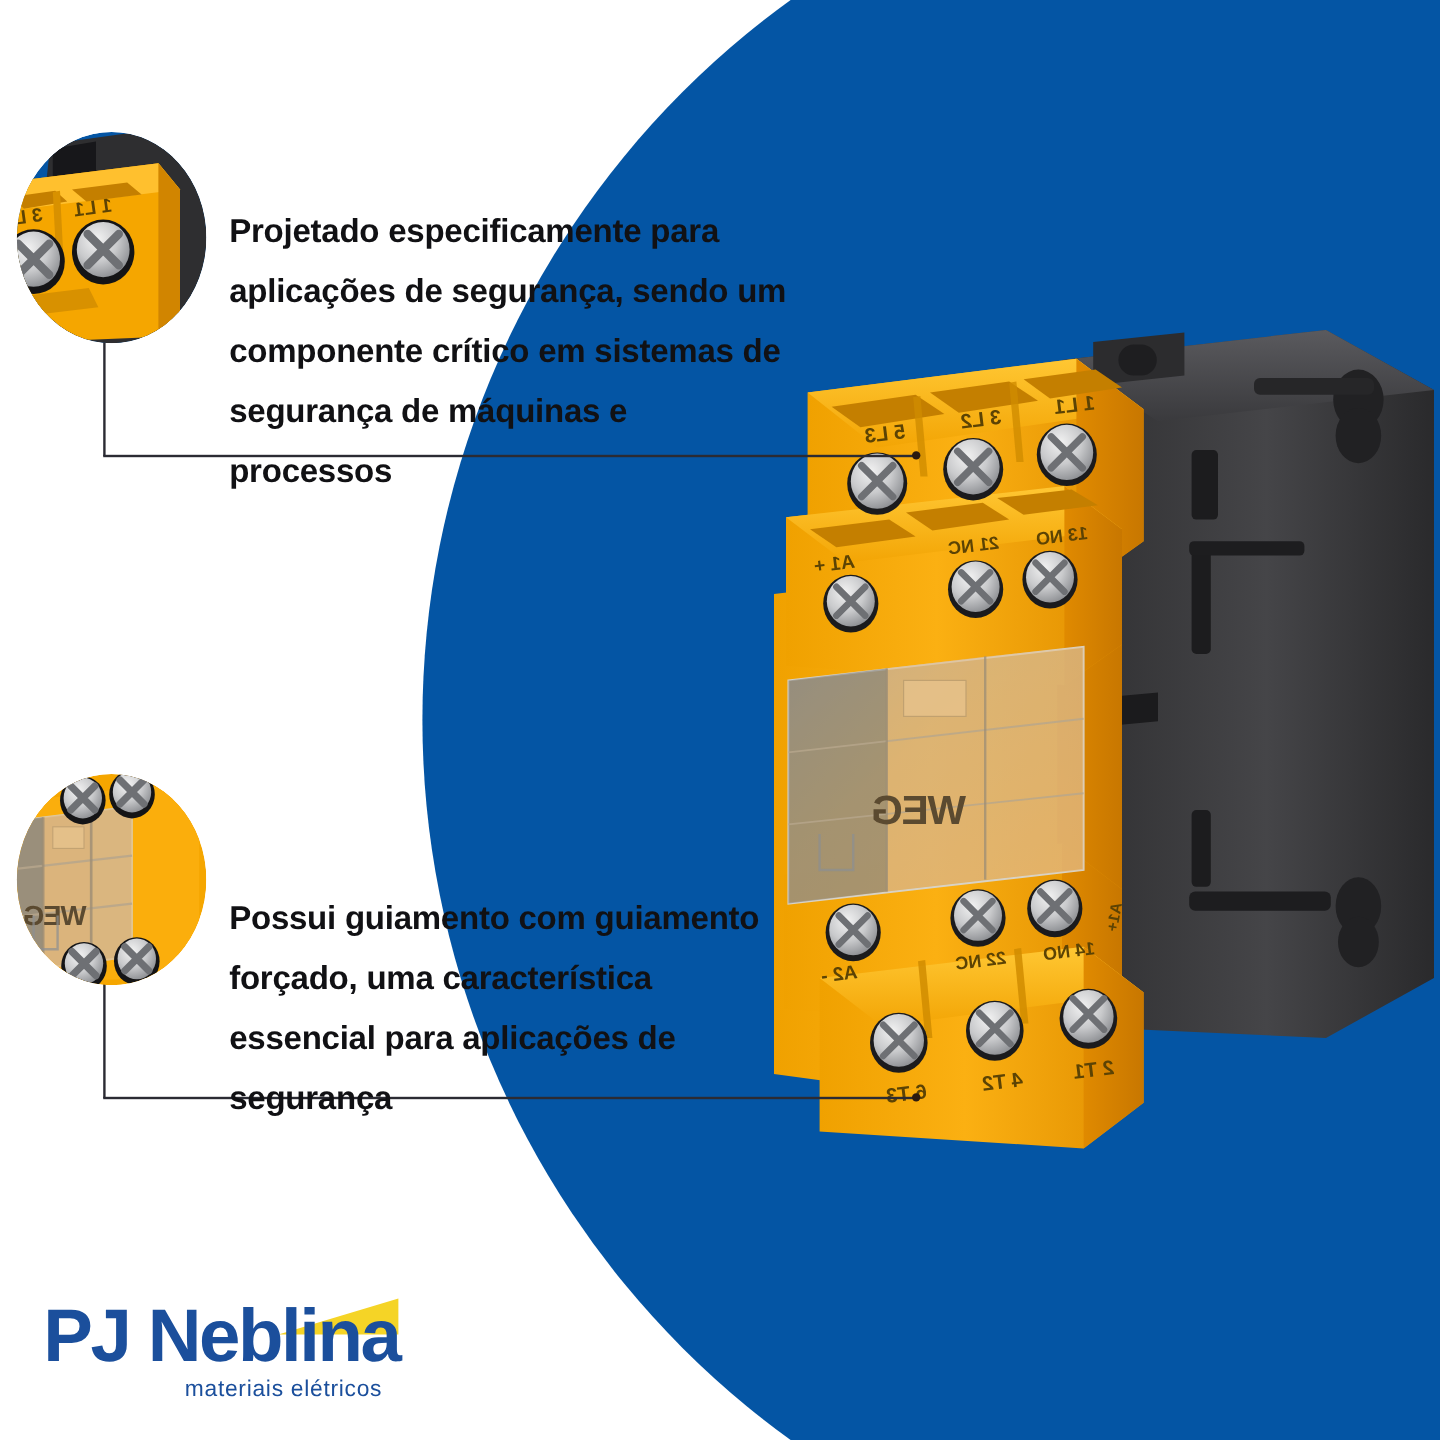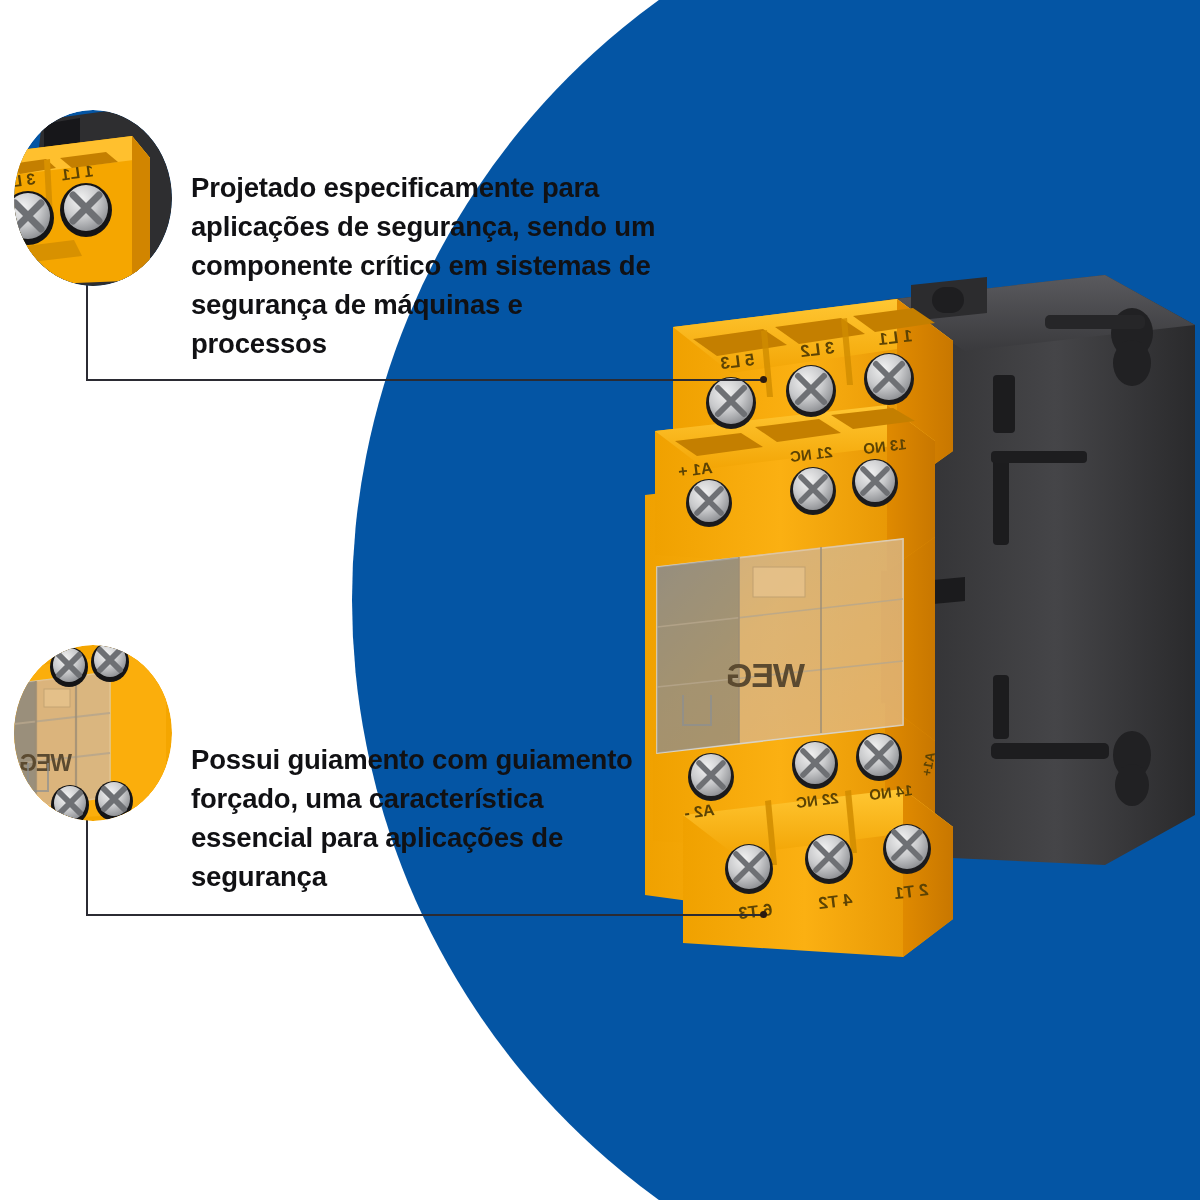--- a/index.html
+++ b/index.html
@@ -48,21 +48,21 @@
   .thumb svg{display:block;width:100%;height:100%;}
   .thumb-1{top:0px;}
   .thumb-2{top:0px;}
 
   .callout-text{
     position:absolute;
     left:191px;
     top:58px;
     width:470px;
     font-size:27.5px;
-    line-height:39px;
+    line-height:50px;
     font-weight:bold;
     color:#111114;
     letter-spacing:-0.2px;
   }
   .callout-2 .callout-text{top:95px;width:460px;}
 
   
   .conn-v{
     position:absolute;
     width:1.6px;
@@ -439,14 +439,22 @@
               <ellipse cx="100" cy="156" rx="19" ry="20" fill="#141416"></ellipse>
               <ellipse cx="100" cy="154" rx="16" ry="17" fill="url(#scr2)"></ellipse>
               <path d="M90 144 L110 164 M110 144 L90 164" stroke="#6E7074" stroke-width="6" stroke-linecap="round"></path>
             </g>
         </g>
       </svg>
     </div>
     <div class="callout-text">Possui guiamento com guiamento forçado, uma característica essencial para aplicações de segurança</div>
   </div>
 
+  <div class="logo">
+    <svg viewBox="0 0 330 104" xmlns="http://www.w3.org/2000/svg">
+
+      <path d="M196 44 L296 14 L296 44 Z" fill="#F5D426"></path>
+      <text x="0" y="66" font-family="'Liberation Sans', sans-serif" font-size="62" font-weight="bold" fill="#1B4F9C" letter-spacing="-2">PJ Neblina</text>
+      <text x="118" y="95" font-family="'Liberation Sans', sans-serif" font-size="19" fill="#1B4F9C" letter-spacing="0.6">materiais elétricos</text>
+    </svg>
+  </div>
 
 </div>
 
 </body></html>

